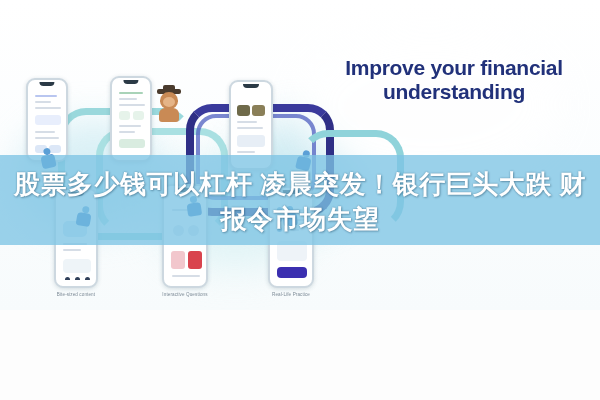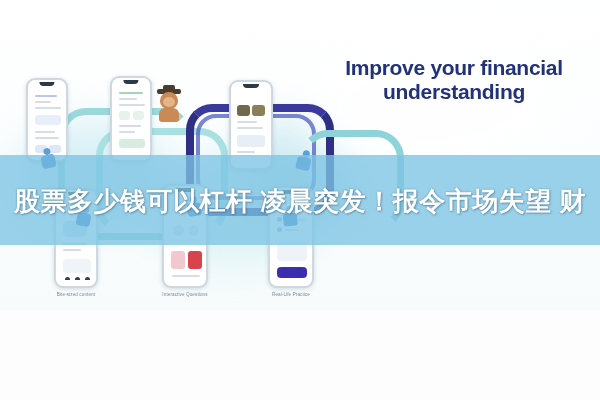--- a/index.html
+++ b/index.html
@@ -392,16 +392,17 @@
       <div class="copy-title">Improve your financial understanding</div>
     </div>
 
   </div>
 
   <div class="footer-space"></div>
 
   <div class="banner"></div>
 
   <div class="headline">
-    <div class="l1">股票多少钱可以杠杆 凌晨突发！报令市场失望 财</div>
+    <div class="l1">股票多少钱可以杠杆 凌晨突发！银行巨头大跌 财</div>
+    <div class="l2">报令市场失望</div>
   </div>
 
 </div>
 
 </body></html>

